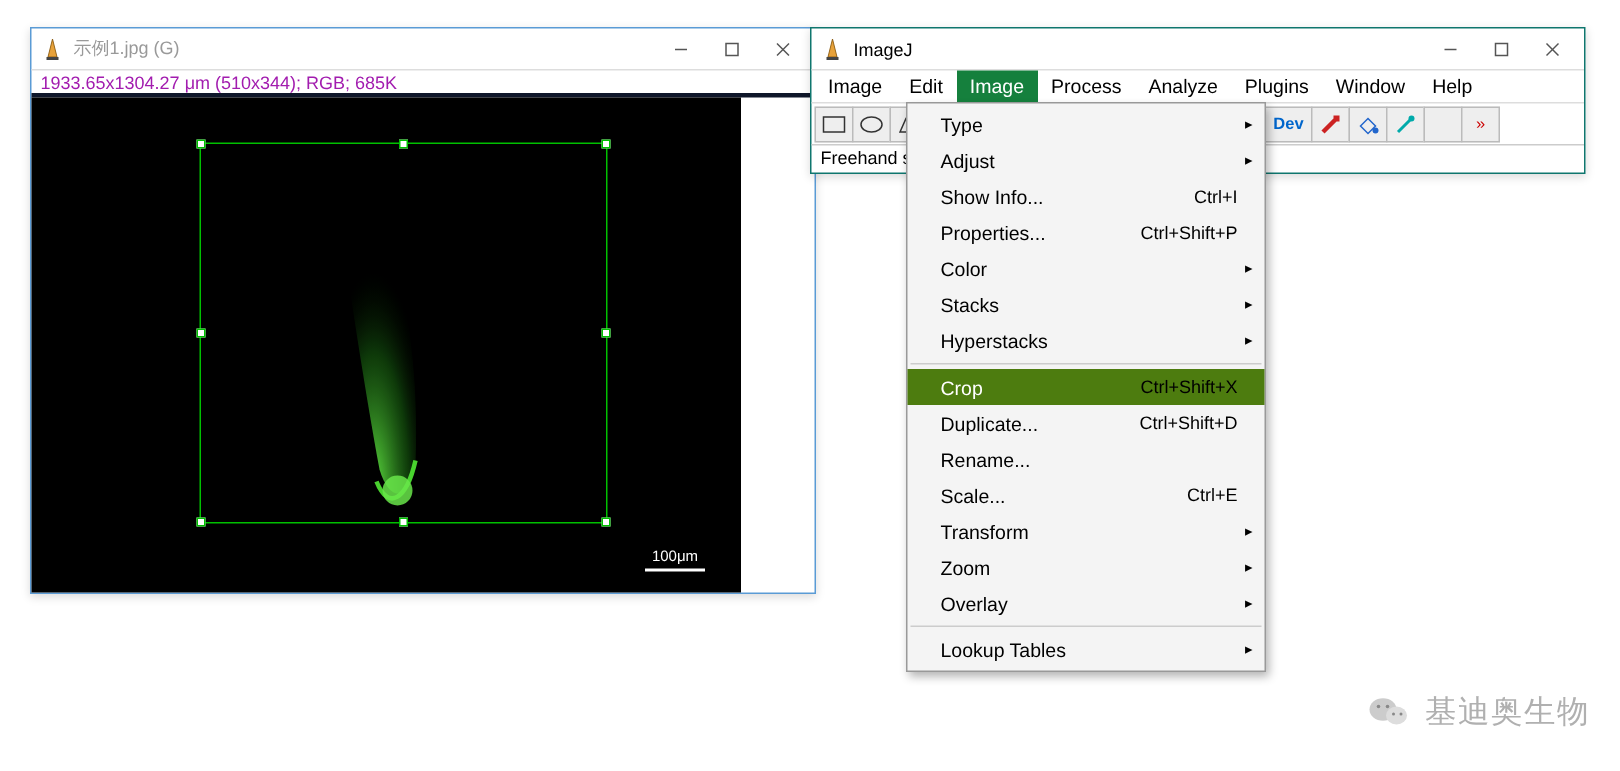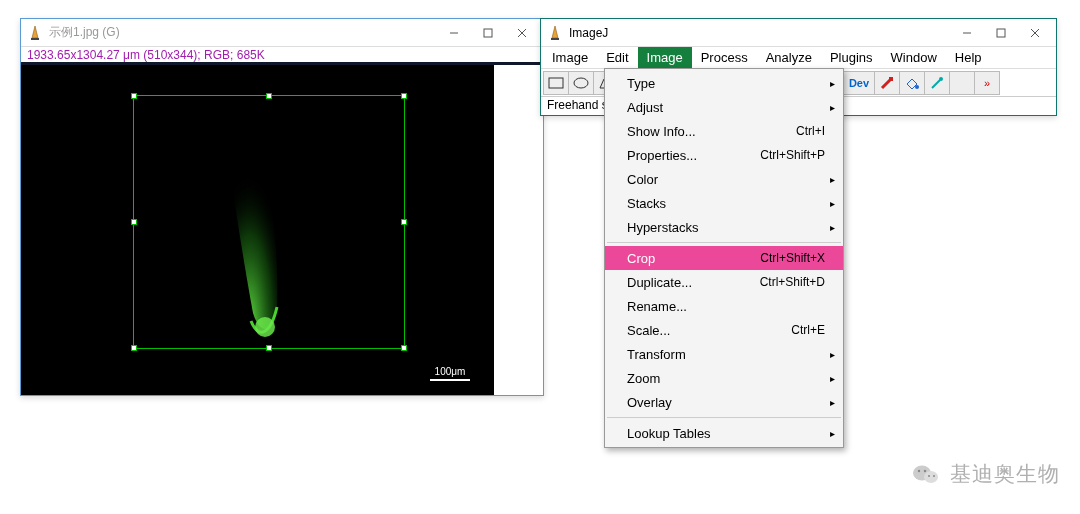--- a/index.html
+++ b/index.html
@@ -154,21 +154,21 @@
   .dd-item {
     height: 24px;
     display: flex;
     align-items: center;
     padding: 0 18px 0 22px;
     position: relative;
   }
   .dd-item .label { flex: 1; }
   .dd-item .shortcut { color: #000; font-size: 12px; }
   .dd-item.selected {
-    background: #ec4899;
+    background: #4d7c0f;
     color: #fff;
   }
   .dd-item.has-sub::after {
     content: "▸";
     position: absolute;
     right: 8px;
     font-size: 10px;
   }
   .dd-sep {
     height: 1px;

